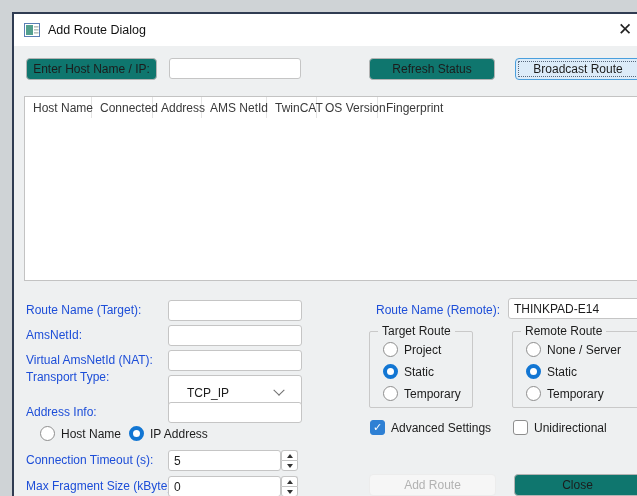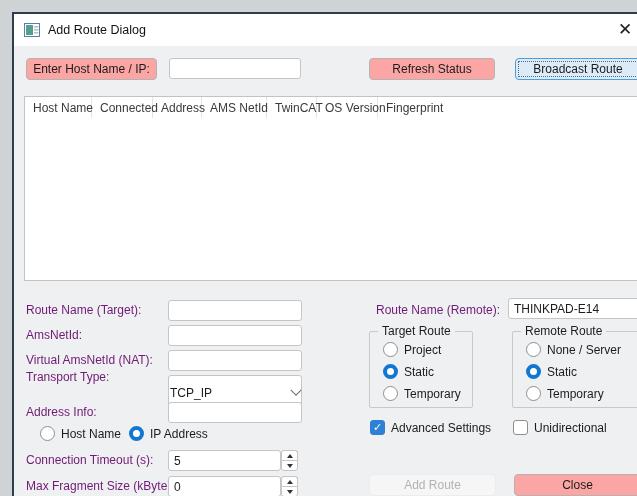--- a/index.html
+++ b/index.html
@@ -8,36 +8,36 @@
     position:relative;width:637px;height:496px;margin:12px;
     background:#eef0f1;border:2px solid #303c52;border-radius:0;
     overflow:hidden;color:#1c1c1c;font-size:12px;
   }
   
   .titlebar{position:absolute;left:0;top:0;right:0;height:32px;background:#ffffff;display:flex;align-items:center;}
   .app-icon{width:16px;height:14px;margin-left:10px;flex:0 0 auto;}
   .title-text{margin-left:8px;font-size:12.5px;color:#111;}
   .close-btn{position:absolute;right:0;top:0;width:44px;height:31px;display:flex;align-items:center;justify-content:center;font-size:17px;color:#222;cursor:pointer;}
   
-  .btn{position:absolute;height:22px;background:#fca5a5;border:1px solid #b3b3b3;border-radius:4px;
+  .btn{position:absolute;height:22px;background:#0f766e;border:1px solid #b3b3b3;border-radius:4px;
        display:flex;align-items:center;justify-content:center;font-size:12px;color:#1c1c1c;cursor:pointer;}
   .btn.focus-default{background:#dcebf8;border:1px solid #4a9fdd;outline:1px dotted #57677c;outline-offset:-4px;}
   .btn.disabled{background:#f6f6f6;border:1px solid #ececec;color:#b2b2b2;cursor:default;}
   .txt{position:absolute;height:21px;background:#fff;border:1px solid #c5c5c5;border-radius:3px;
        font-size:12px;padding:0 5px;color:#1c1c1c;}
   input.txt{outline:none;}
-  .lbl{position:absolute;height:21px;line-height:21px;color:#701a75;white-space:nowrap;text-align:center;}
+  .lbl{position:absolute;height:21px;line-height:21px;color:#1d4ed8;white-space:nowrap;text-align:center;}
   
   .listview{position:absolute;left:10px;top:82px;width:617px;height:185px;background:#fff;border:1px solid #c3c3c3;}
   .lv-header{display:flex;height:21px;align-items:stretch;color:#3a3a3a;}
   .lv-col{display:flex;align-items:center;padding-left:8px;border-right:1px solid #e4e4e4;font-size:12px;white-space:nowrap;}
   .c0{width:67px}.c1{width:61px}.c2{width:49px}.c3{width:65px}.c4{width:50px}.c5{width:61px}.c6{flex:1;border-right:none;}
   
   .dropdown{position:absolute;height:36px;background:#fff;border:1px solid #c5c5c5;border-radius:3px;
-            display:flex;align-items:center;padding:0 1px;cursor:pointer;}
+            display:flex;align-items:center;padding:0 18px;cursor:pointer;}
   .dropdown .chev{margin-left:auto;width:8px;height:8px;border-right:1.4px solid #707070;border-bottom:1.4px solid #707070;
                   transform:rotate(45deg) translate(-2px,-2px);}
   
   .radio-row{position:absolute;display:flex;align-items:center;gap:6px;cursor:pointer;}
   .radio{width:15px;height:15px;border:1px solid #8e8e8e;border-radius:50%;background:#fff;flex:0 0 auto;}
   .radio.checked{border:4.5px solid #1276d3;}
   
   .check-row{position:absolute;display:flex;align-items:center;gap:6px;cursor:pointer;}
   .checkbox{width:15px;height:15px;border:1px solid #8e8e8e;border-radius:3px;background:#fff;flex:0 0 auto;
             display:flex;align-items:center;justify-content:center;}

